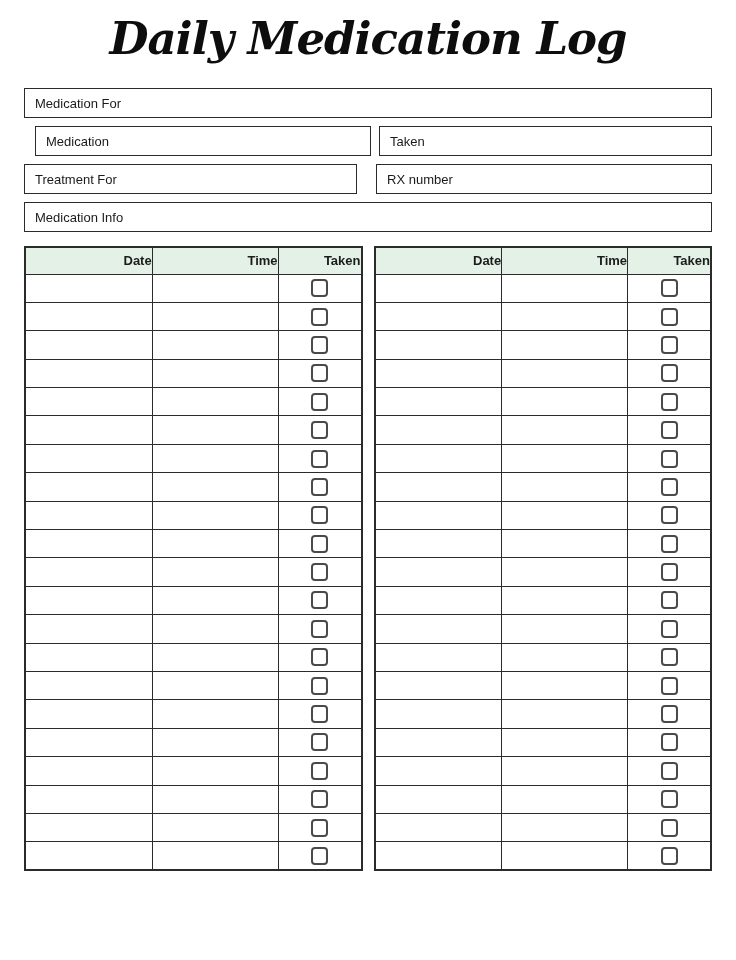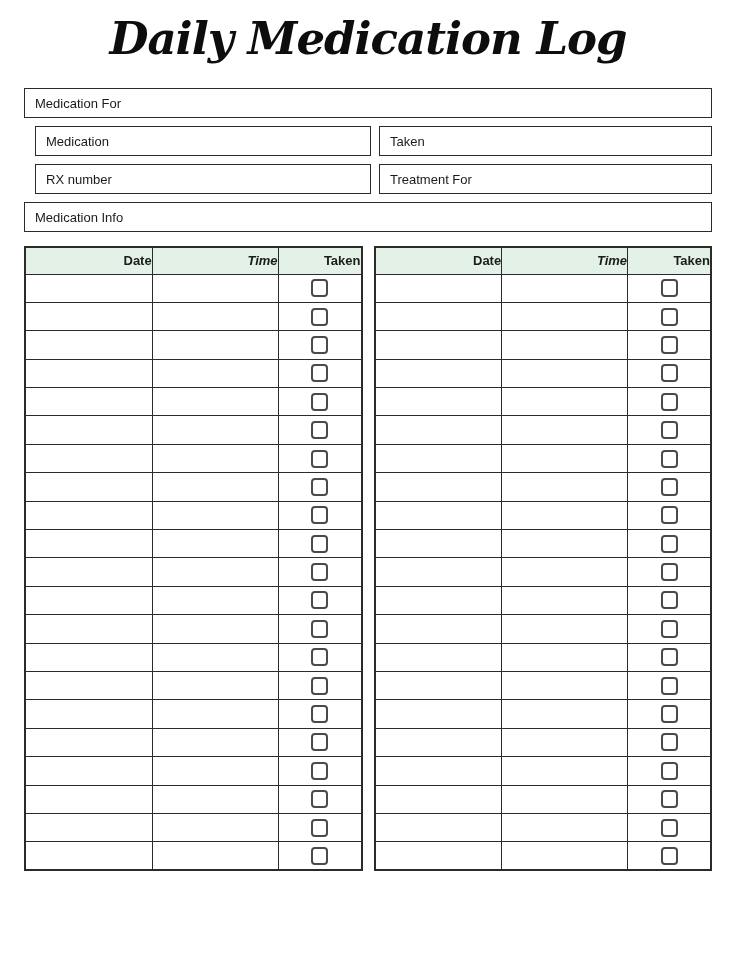--- a/index.html
+++ b/index.html
@@ -61,21 +61,21 @@
   .log-table thead th {
     height: 27px;
     background: var(--header-bg, #e3f1e7);
     font-size: 13px;
     font-weight: 600;
     color: #1c1c1c;
     text-align: right;
   }
   .log-table tbody td { height: 28.4px; text-align: center; font-size: 12px; }
   .col-date  { width: 37.8%; }
-  .col-time  { width: 37.4%; font-style: italic; }
+  .col-time  { width: 37.4%; }
   .col-taken { width: 24.8%; }
   .checkbox {
     display: inline-block;
     width: 17px;
     height: 18px;
     border: 2px solid var(--checkbox-border, #4a4a4a);
     border-radius: 4px;
     background: #ffffff;
     vertical-align: middle;
   }
@@ -95,25 +95,25 @@
     </div>
     <div class="field-row">
       <div class="field-box left">
         <span class="field-label">Medication</span>
       </div>
       <div class="field-box right">
         <span class="field-label">Taken</span>
       </div>
     </div>
     <div class="field-row">
+      <div class="field-box right">
+        <span class="field-label">Treatment For</span>
+      </div>
       <div class="field-box left">
         <span class="field-label">RX number</span>
-      </div>
-      <div class="field-box right">
-        <span class="field-label">Treatment For</span>
       </div>
     </div>
     <div class="field-row">
       <div class="field-box full">
         <span class="field-label">Medication Info</span>
       </div>
     </div>
   </div>
 
   <div class="tables">

